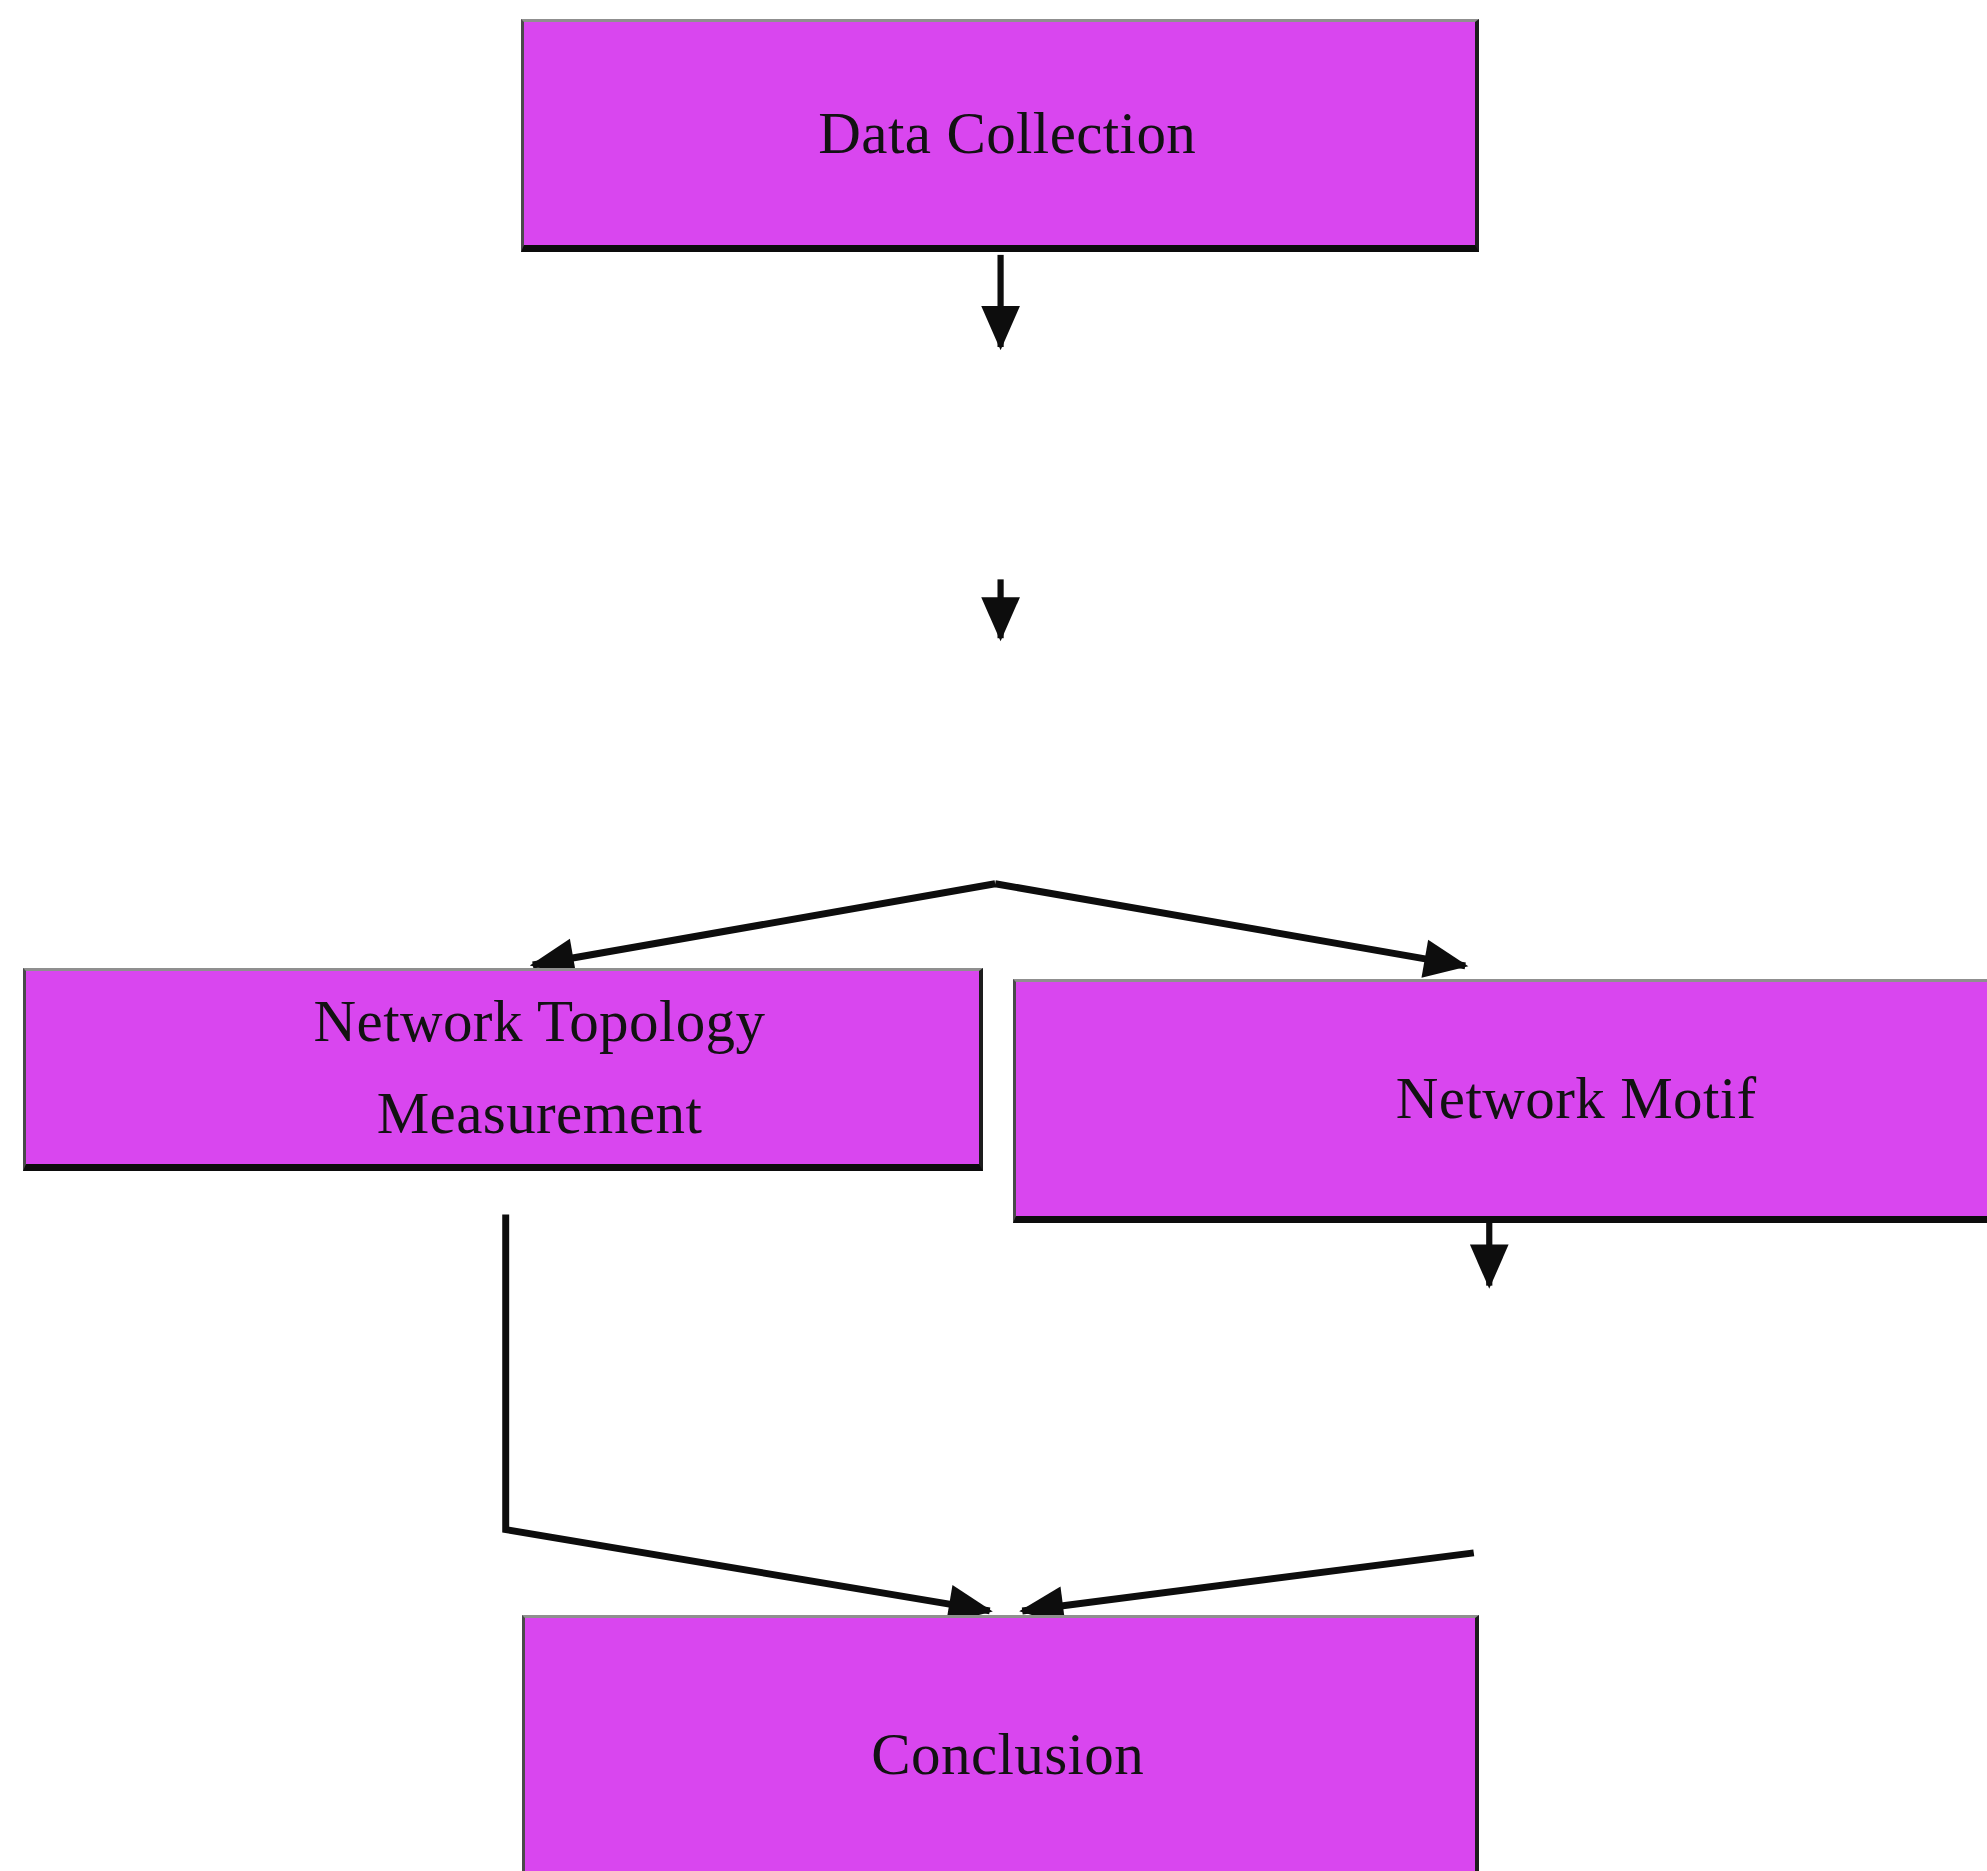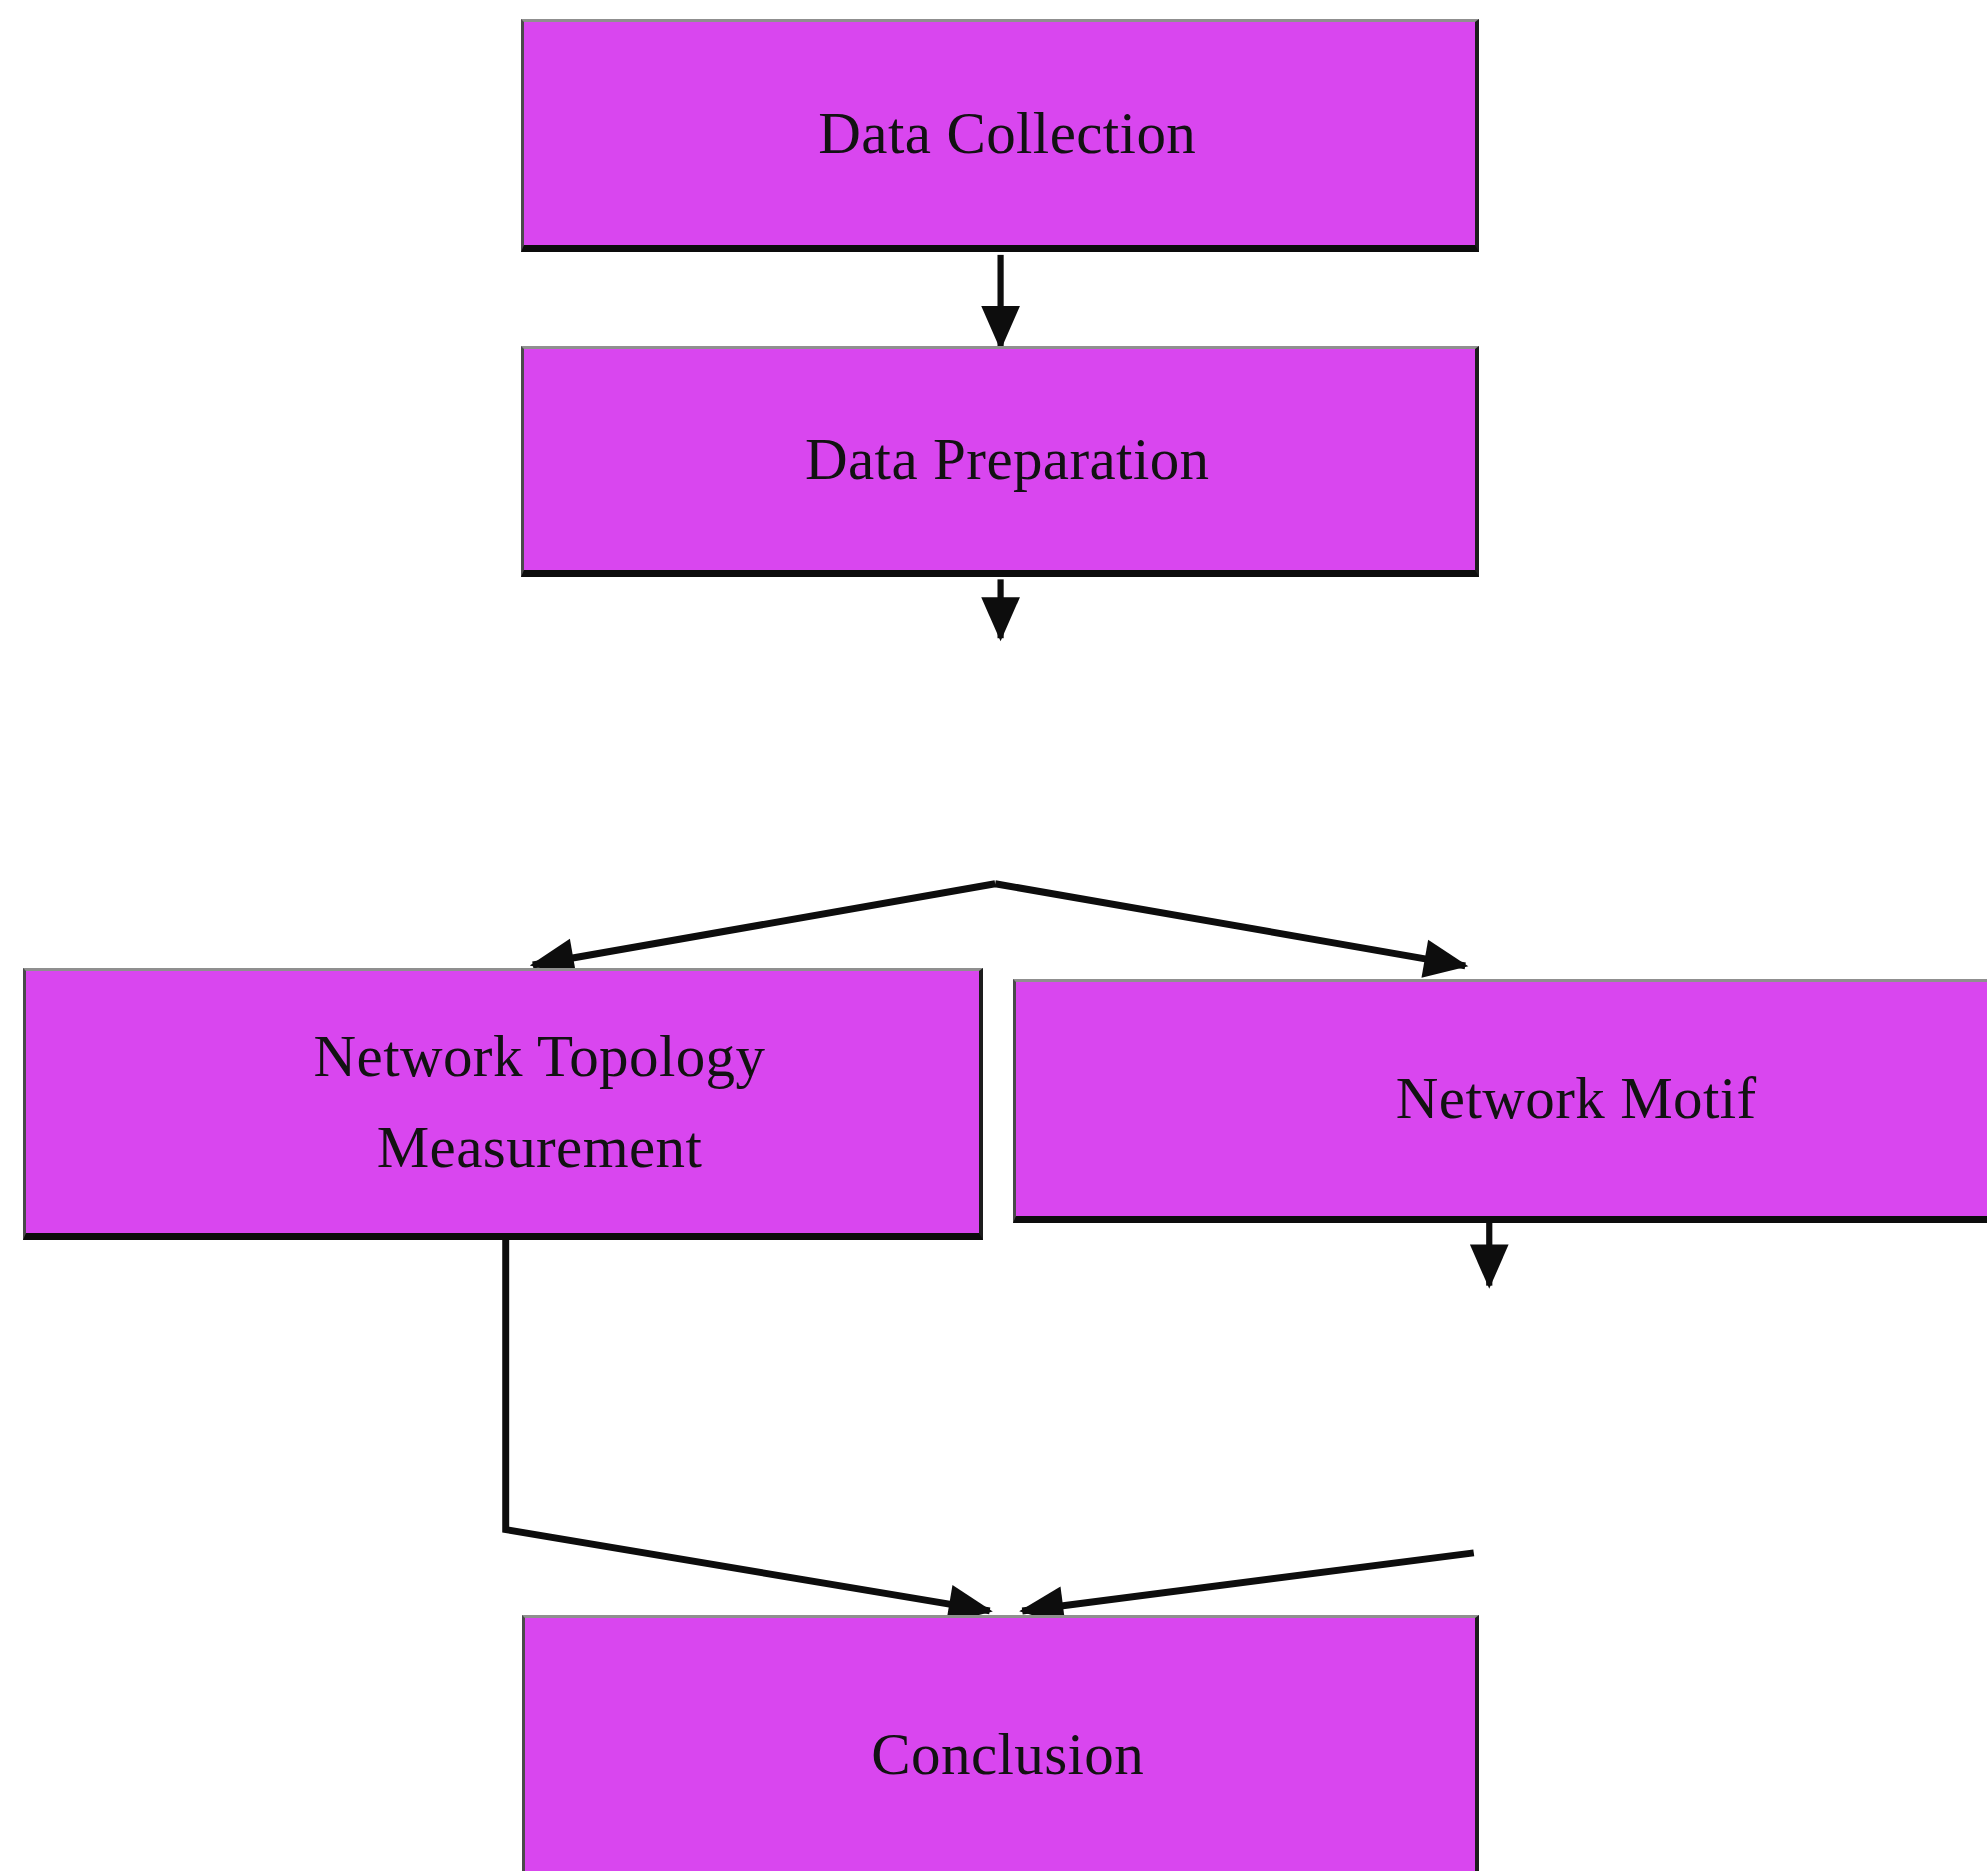--- a/index.html
+++ b/index.html
@@ -39,21 +39,21 @@
     font-size: 59px;
     line-height: 1.55;
     letter-spacing: 0.4px;
     color: #121212;
     padding-left: 15.5px;
   }
   
   .n1 { left: 521px;  top: 19.4px;   width: 958px; height: 233px; }
   .n2 { left: 521px;  top: 346px;  width: 958px; height: 231px; }
   .n3 { left: 521px;  top: 644px;  width: 958px; height: 235px; }
-  .n4 { left: 23px;   top: 968px; width: 960px; height: 272px; padding-left: 74px; }
+  .n4 { left: 23px;   top: 968px; width: 960px; height: 203px; padding-left: 74px; }
   .n5 { left: 1013px; top: 968px; width: 1112px; height: 244px; margin-top: 11px; }
   .n6 { left: 1009px; top: 1291px; width: 957px; height: 260px; }
   .n7 { left: 522px;  top: 1615px; width: 957px; height: 284px; }
 </style>
 </head>
 <body>
 
 <div class="canvas">
 
   <svg class="edge-layer" viewBox="0 0 2567 2417" xmlns="http://www.w3.org/2000/svg">
@@ -73,21 +73,20 @@
 
     <line x1="1923" y1="1568" x2="1923" y2="1660" stroke="#0d0d0d" stroke-width="8" marker-end="url(#arrowhead)"></line>
 
     <polyline points="653,1568 653,1975 1278,2080" fill="none" stroke="#0d0d0d" stroke-width="9" marker-end="url(#arrowhead)"></polyline>
 
     <line x1="1903" y1="2005" x2="1320" y2="2080" stroke="#0d0d0d" stroke-width="9" marker-end="url(#arrowhead)"></line>
   </svg>
 
   <div class="node n1">Data Collection</div>
 
-  <div class="node n2">Data Preparation</div>
 
 
   <div class="node n4">Network Topology
 Measurement</div>
 
   <div class="node n5">Network Motif</div>
 
 
   <div class="node n7">Conclusion</div>
 

